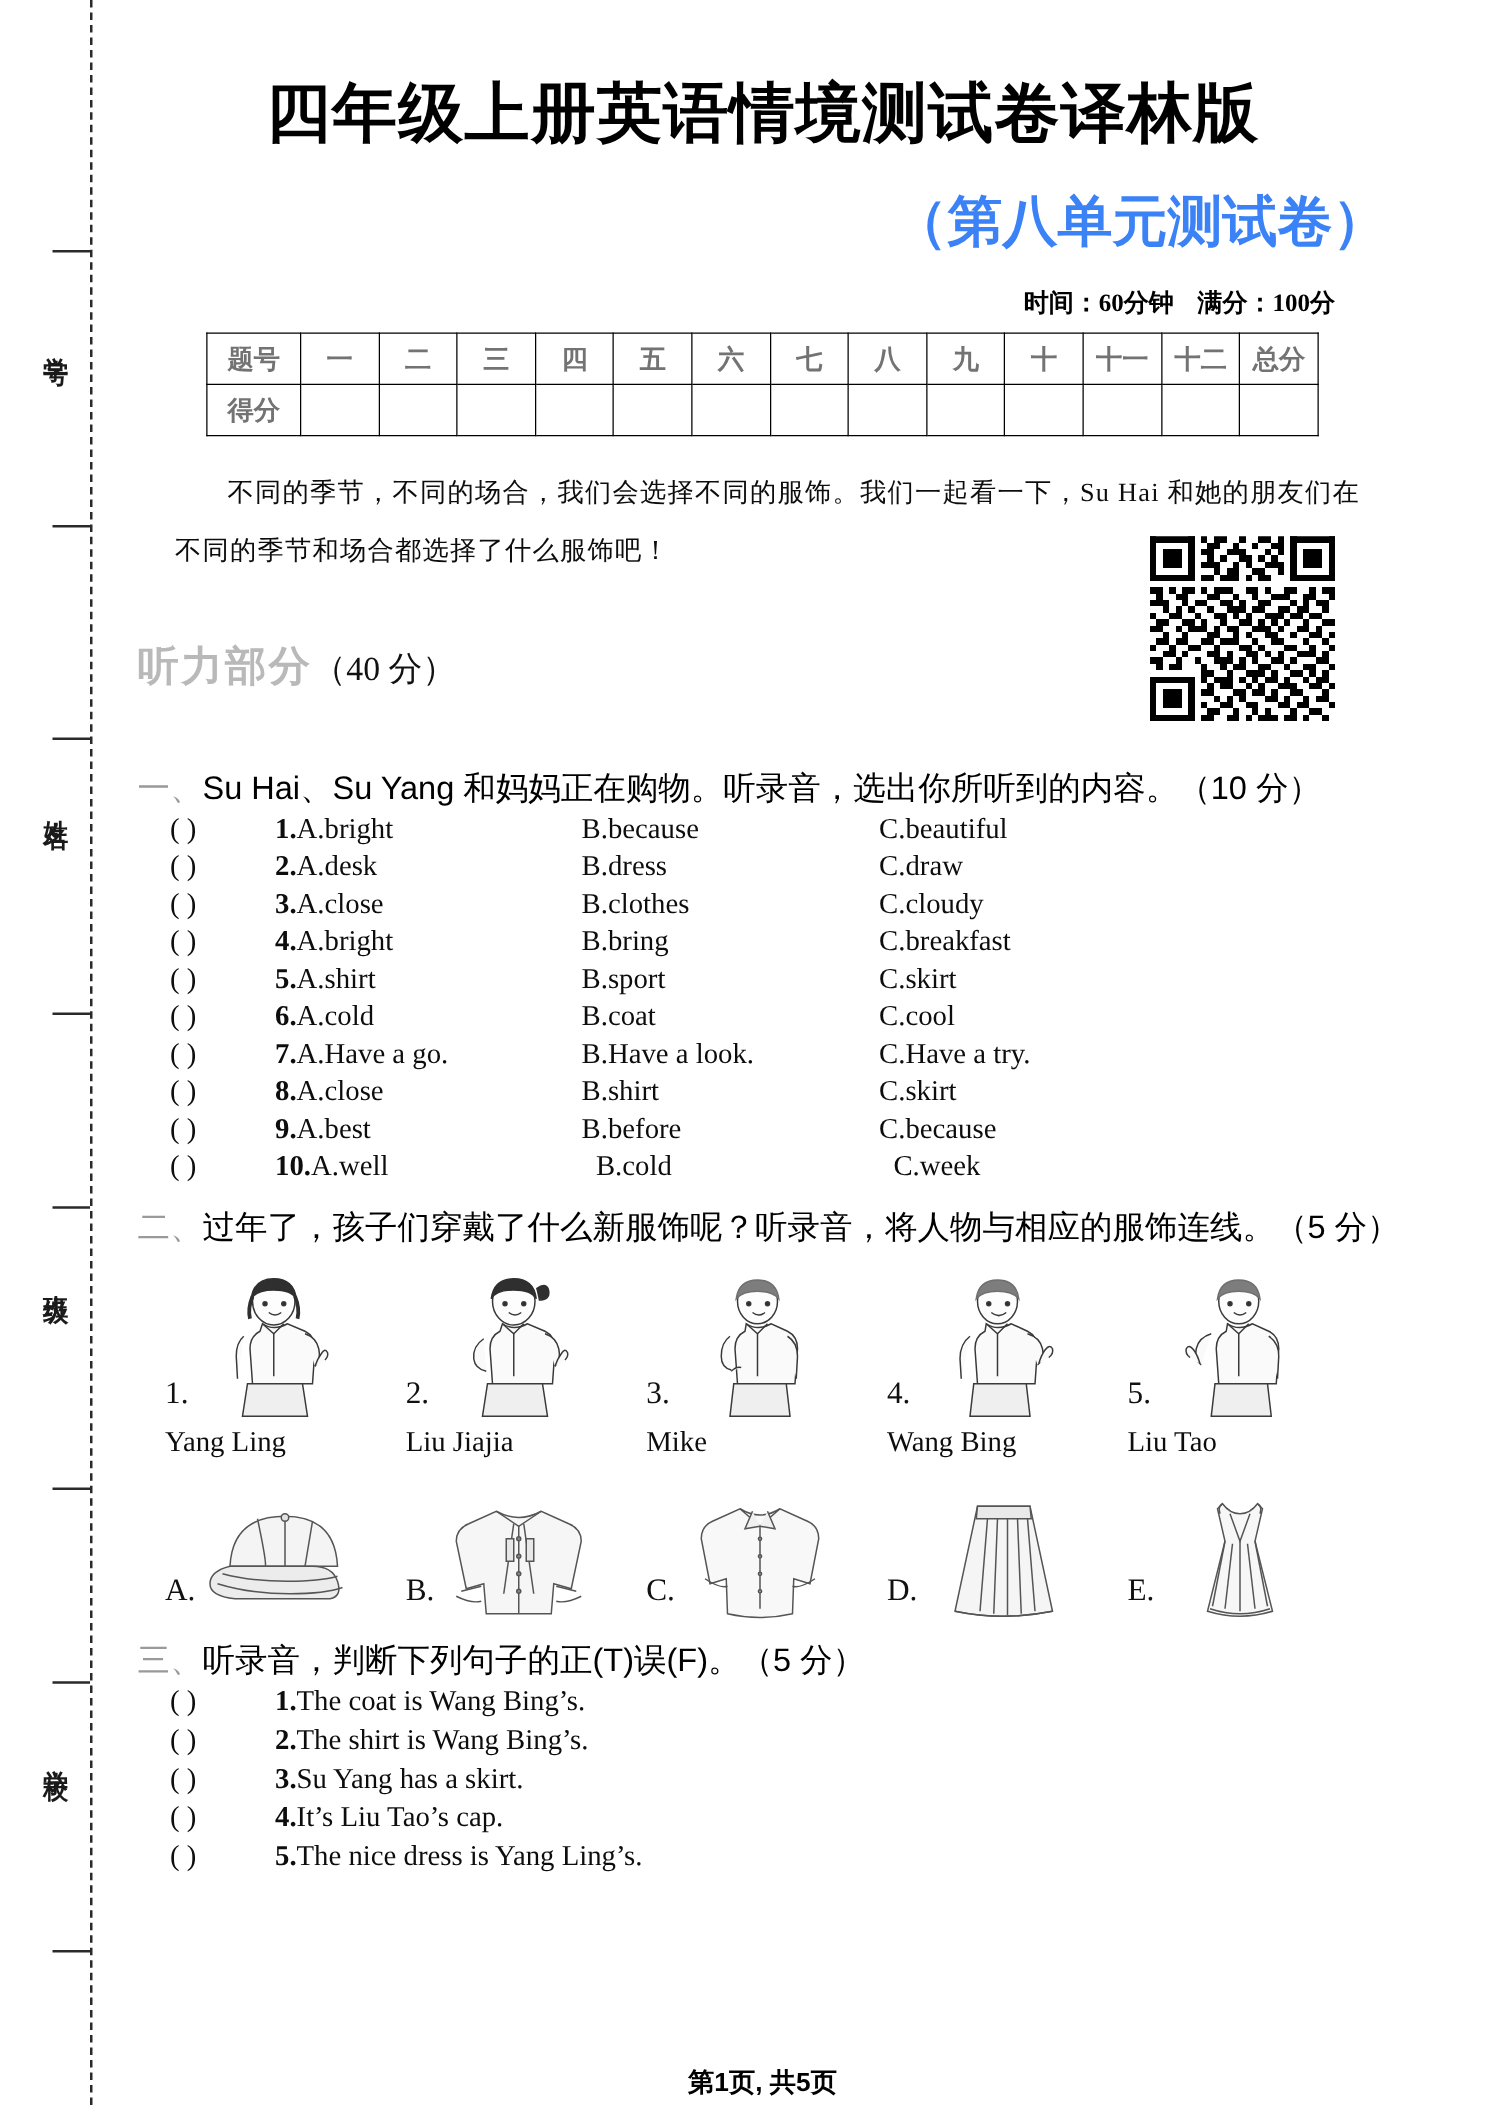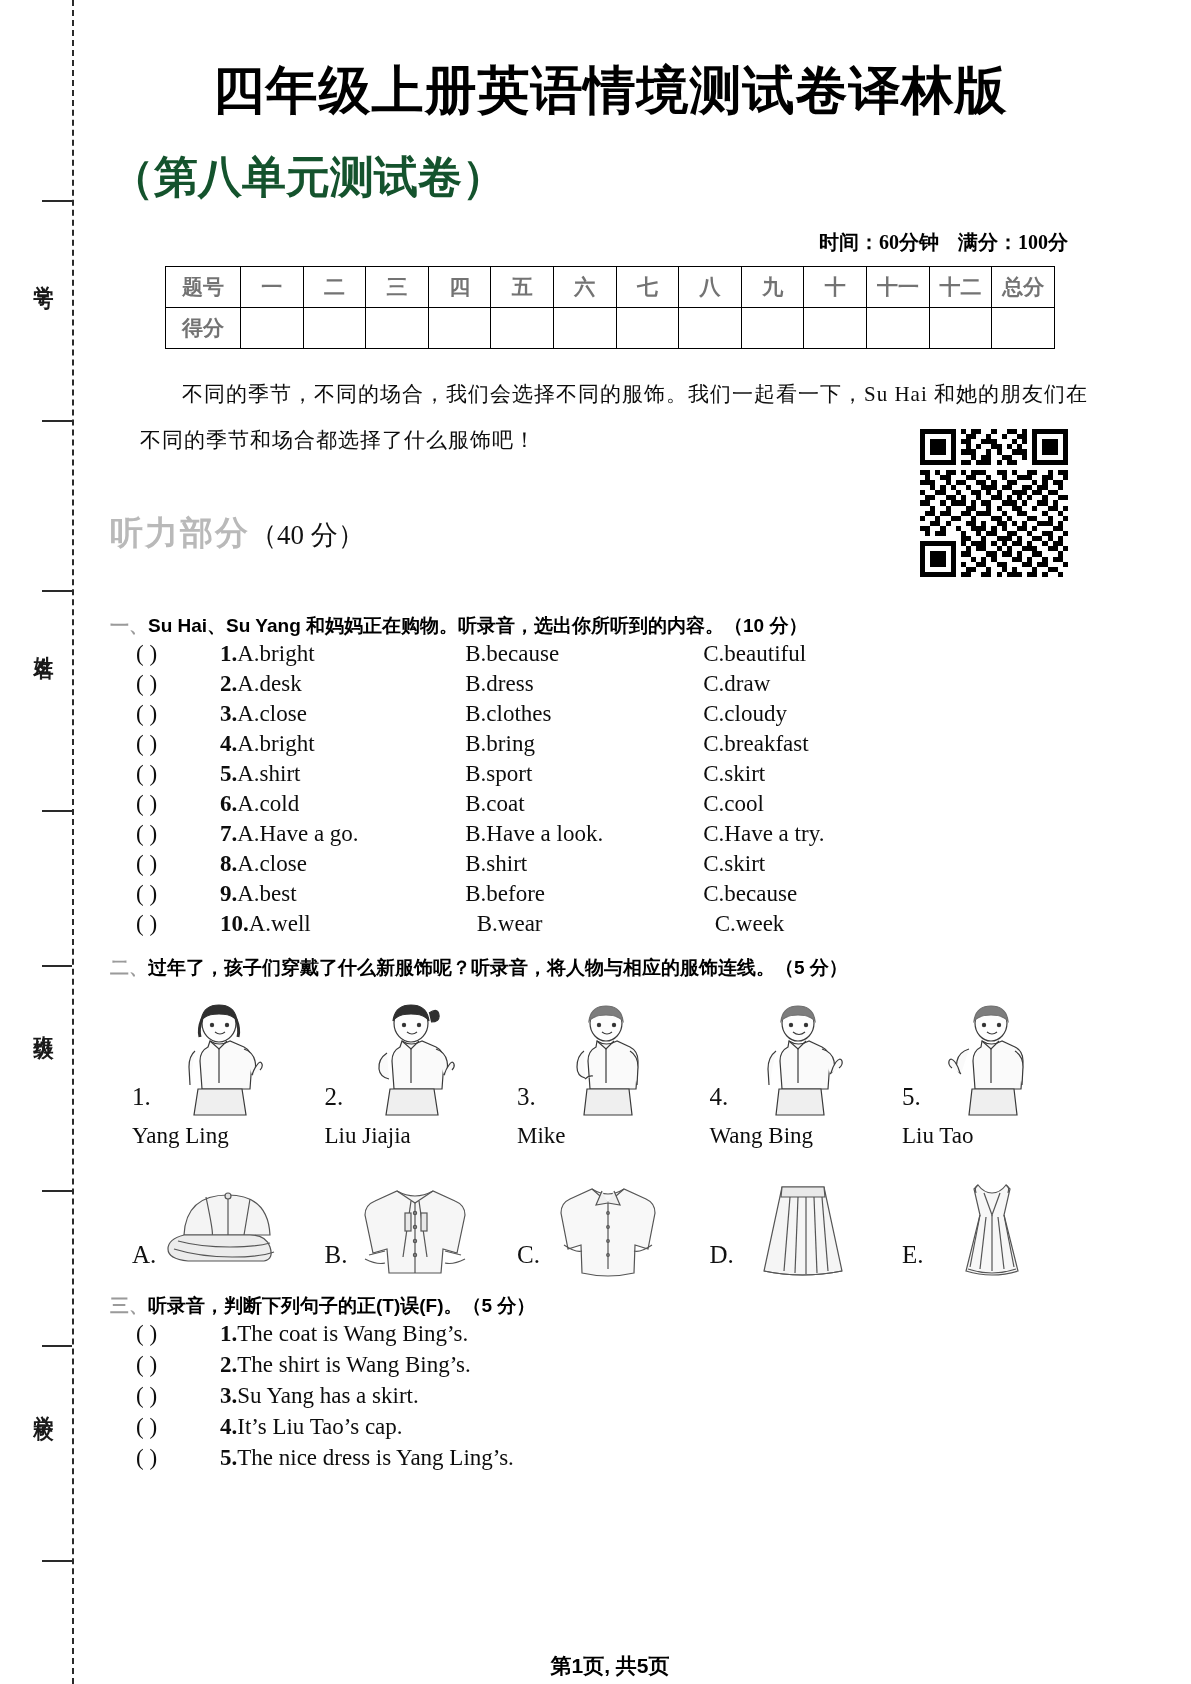--- a/index.html
+++ b/index.html
@@ -64,26 +64,26 @@
   .title {
     text-align: center;
     font-family: "Liberation Sans", sans-serif;
     font-weight: bold;
     font-size: 52px;
     letter-spacing: 1px;
     margin-top: 44px;
     color: #000;
   }
   .subtitle {
-    text-align: left;
+    text-align: right;
     font-family: "Liberation Sans", sans-serif;
     font-weight: bold;
     font-size: 44px;
     margin-top: 22px;
-    color: #14532d;
+    color: #3b82f6;
   }
 
   
   .meta-line {
     text-align: right;
     font-family: Liberation Serif, serif;
     font-weight: bold;
     font-size: 20px;
     margin-top: 22px;
     padding-right: 42px;
@@ -149,22 +149,22 @@
     position: absolute;
     right: 42px;
     top: -50px;
     width: 148px;
     height: 148px;
   }
 
   
   .sec-head {
     font-family: "Liberation Sans", sans-serif;
-    font-weight: bold;
-    font-size: 19px;
+    font-weight: normal;
+    font-size: 26px;
     color: #000;
     margin: 14px 0 2px 0;
     letter-spacing: 0px;
     white-space: nowrap;
   }
   .sec-head .cn-num { color: #9a9a9a; }
 
   
   .mc-list { margin: 2px 0 0 26px; }
   .mc-row {
@@ -621,21 +621,21 @@
       <span class="paren">(            )</span>
       <span class="mc-num">9.</span>
       <span class="opt-a">A.best</span>
       <span class="opt-b">B.before</span>
       <span class="opt-c">C.because</span>
     </div>
     <div class="mc-row">
       <span class="paren">(            )</span>
       <span class="mc-num">10.</span>
       <span class="opt-a">A.well</span>
-      <span class="opt-b">B.wear</span>
+      <span class="opt-b">B.cold</span>
       <span class="opt-c">C.week</span>
     </div>
   </div>
 
   <div class="sec-head">
     <span class="cn-num">二、</span><span>过年了，孩子们穿戴了什么新服饰呢？听录音，将人物与相应的服饰连线。（5 分）</span>
   </div>
 
   <div class="people-row">
     <div class="person">

